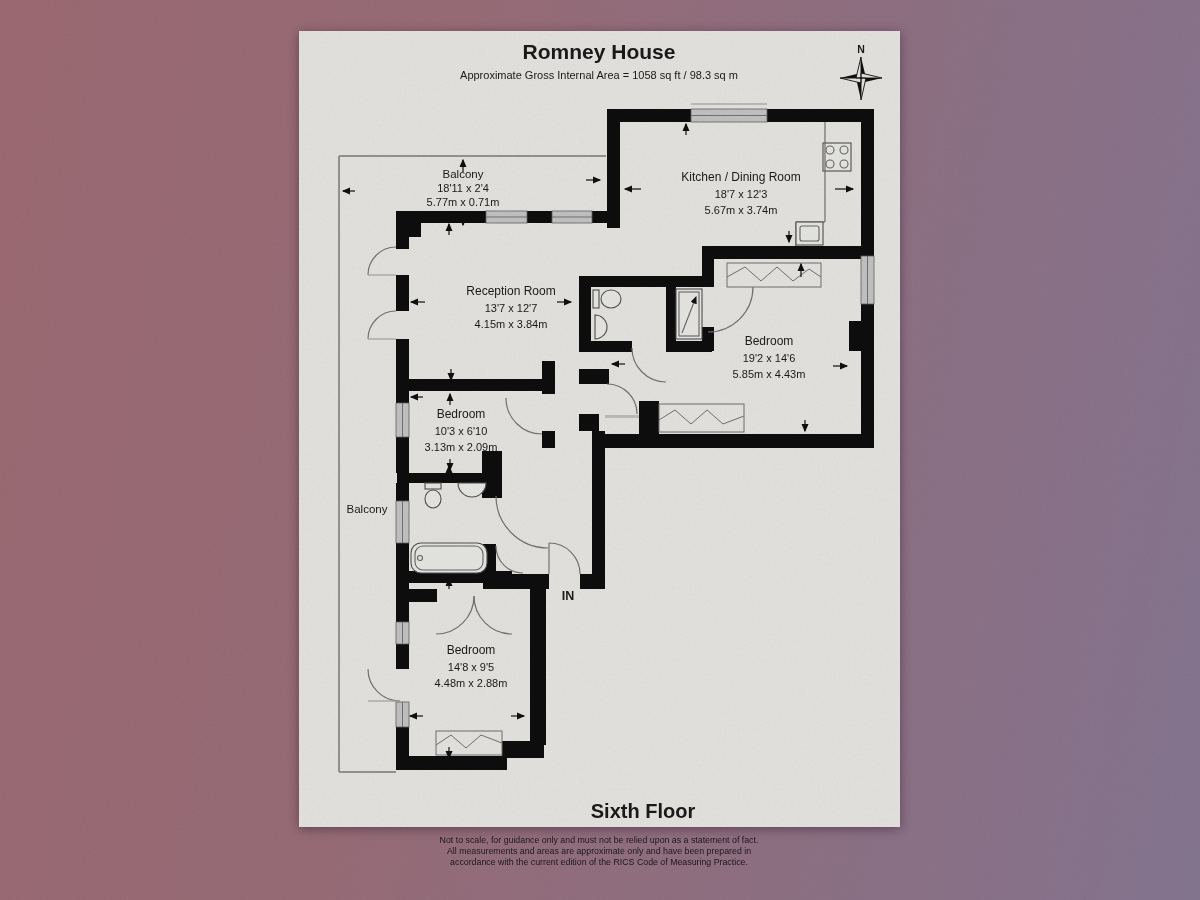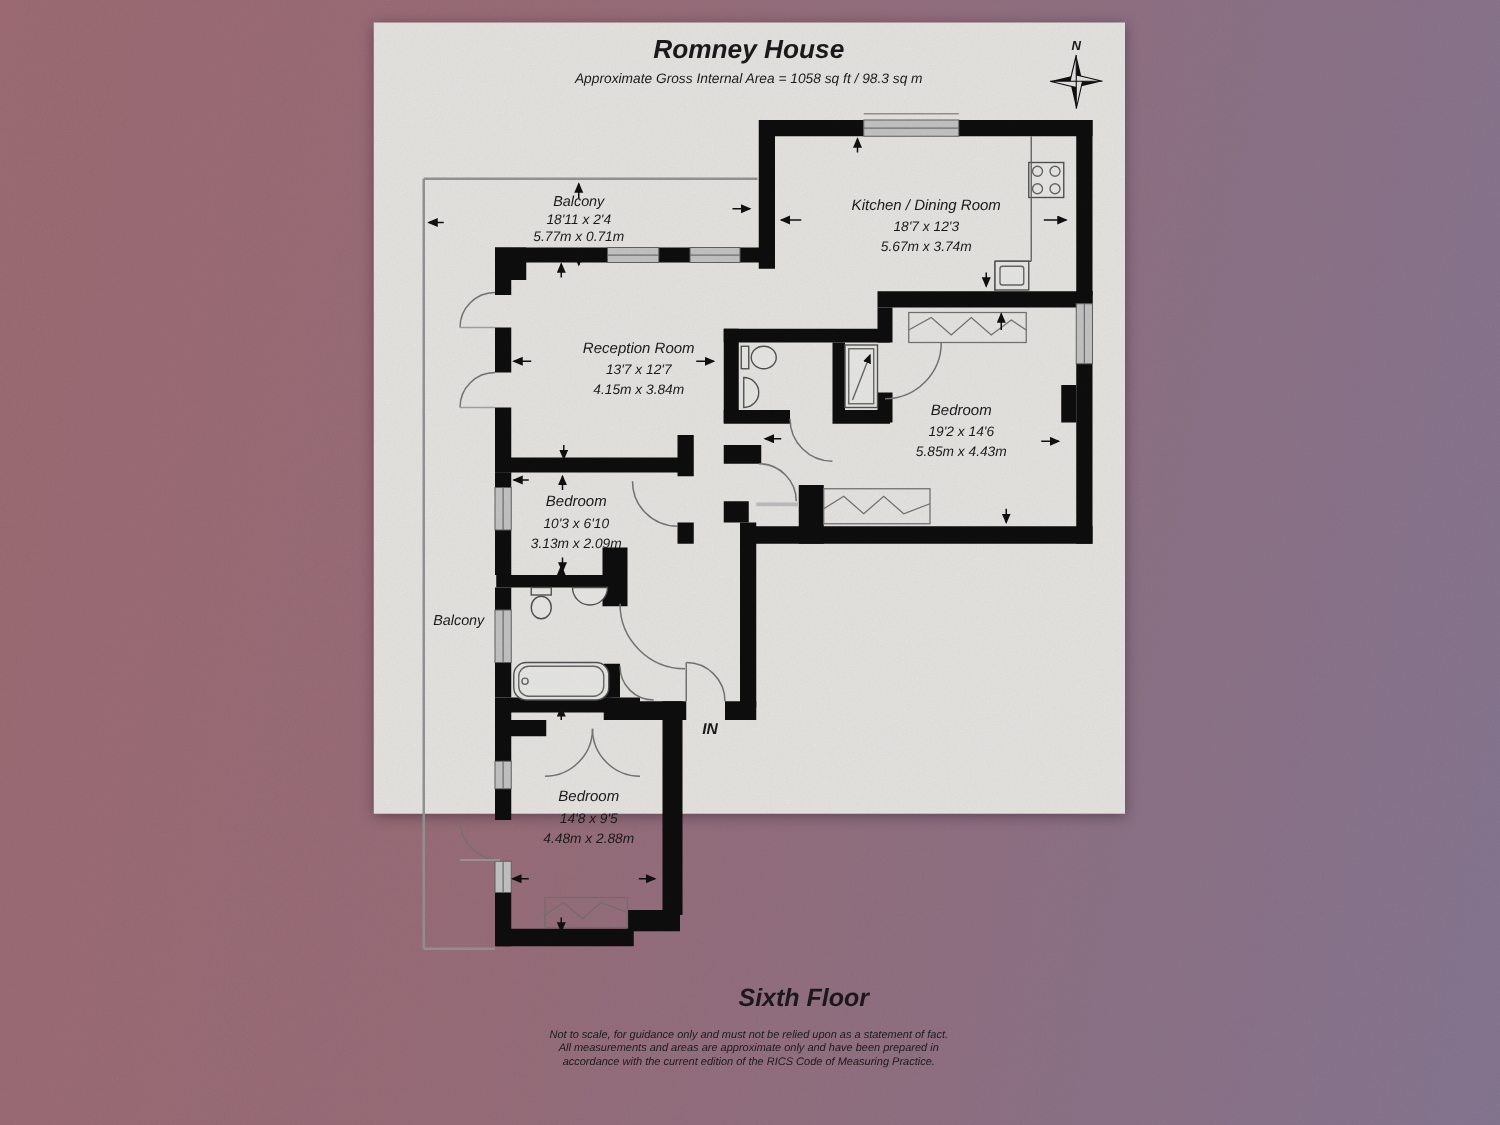--- a/index.html
+++ b/index.html
@@ -1,20 +1,20 @@
 <!DOCTYPE html>
 <html><head>
 <meta charset="utf-8">
 <style>
   html,body{margin:0;padding:0;}
   .stage{position:relative;width:1200px;height:900px;overflow:hidden;
          background:linear-gradient(100deg,#a6717a 0%,#a1737f 35%,#97778b 68%,#8d7d99 100%);
          font-family:"Liberation Sans",sans-serif;}
-  .sheet{position:absolute;left:299px;top:18px;width:601px;height:633px;
-         background:#f0efec;box-shadow:0 2px 10px rgba(40,20,40,.45);font-style:italic;}
+  .sheet{position:absolute;left:299px;top:31px;width:601px;height:796px;
+         background:#f0efec;box-shadow:0 2px 10px rgba(40,20,40,.45);}
   .noise{position:absolute;left:0;top:0;width:1200px;height:900px;pointer-events:none;opacity:.07;}
   svg text{fill:#1c1c1c;}
   .tt{font-size:21px;font-weight:700;}
   .ts{font-size:11px;}
   .tr{font-size:12px;}
   .td{font-size:11px;}
   .tb{font-size:11.5px;}
   .tf{font-size:20px;font-weight:700;}
   .tdc{font-size:8.8px;}
   .tn{font-size:10.5px;font-weight:700;}

